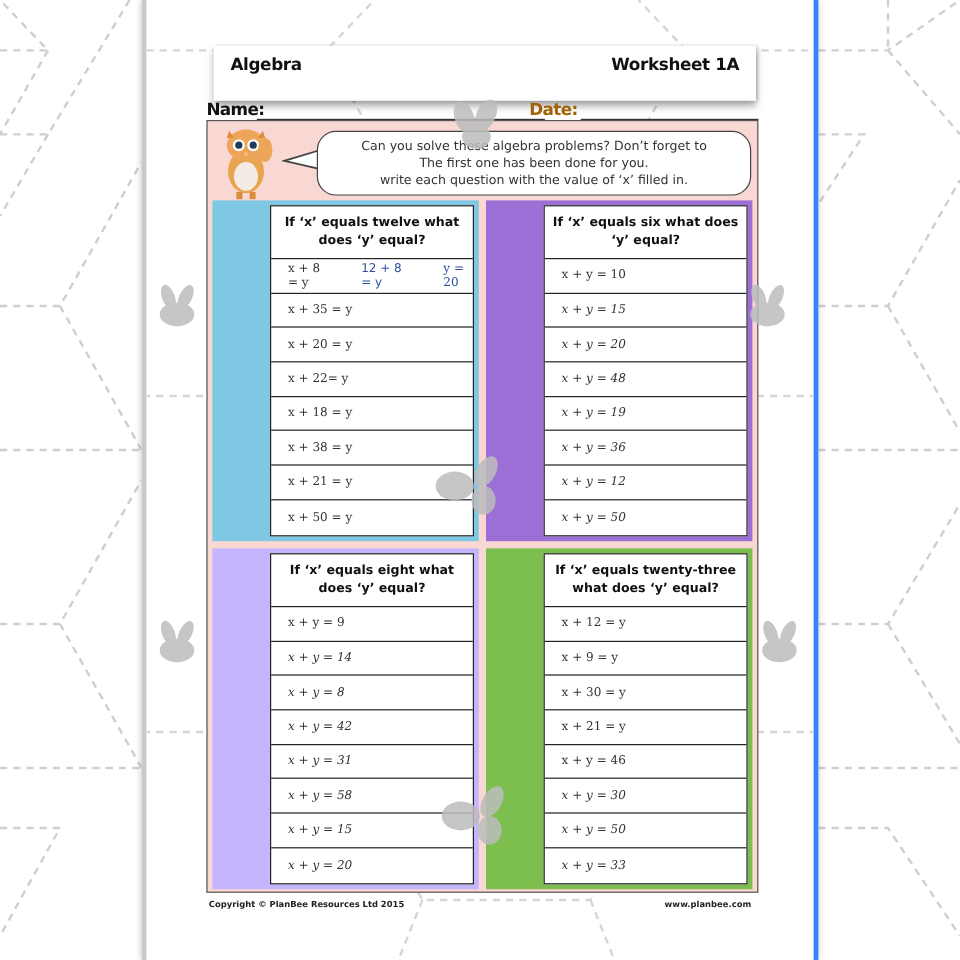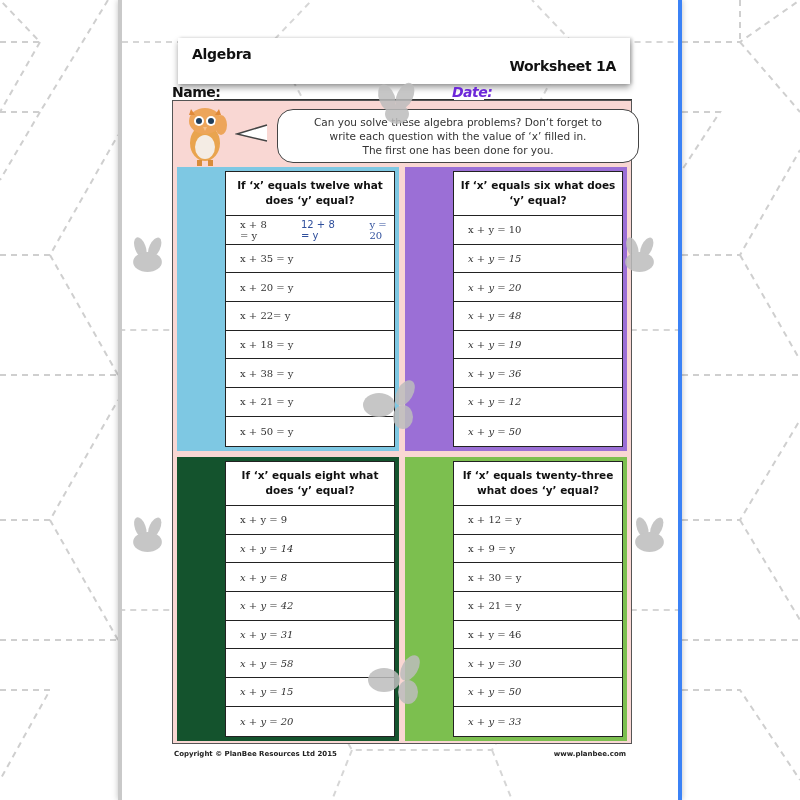--- a/index.html
+++ b/index.html
@@ -17,33 +17,33 @@
     box-sizing:border-box;
     box-shadow: 0 0 6px rgba(0,0,0,0.25);
   }
   .page-svg { position:absolute; left:0; top:0; width:556px; height:800px; pointer-events:none; }
   .header-box {
     position:absolute; left:56px; top:38px; width:452px; height:46px;
     background:#fff;
     box-shadow: 0 4px 6px rgba(0,0,0,0.35), 2px 0 3px rgba(0,0,0,0.2);
   }
   .header-left { position:absolute; left:14px; top:8px; font-family:"DejaVu Sans", sans-serif; font-weight:bold; font-size:14px; color:#111; letter-spacing:-0.3px; }
-  .header-right { position:absolute; right:14px; top:20px; font-family:"DejaVu Sans", sans-serif; font-weight:bold; font-size:14px; color:#111; letter-spacing:-0.3px; }
+  .header-right { position:absolute; right:14px; top:8px; font-family:"DejaVu Sans", sans-serif; font-weight:bold; font-size:14px; color:#111; letter-spacing:-0.3px; }
   .name-row { position:absolute; left:50px; top:84px; width:460px; height:18px; }
   .name-label { position:absolute; left:0; top:0; font-weight:bold; font-size:14px; color:#111; letter-spacing:-0.5px;}
   .name-line { position:absolute; left:42px; top:15px; width:240px; border-bottom:1px solid #333; }
-  .date-label { position:absolute; left:280px; top:0; font-weight:bold; font-size:14px; color:#6d28d9; letter-spacing:-0.5px;font-style:italic;}
+  .date-label { position:absolute; left:269px; top:0; font-weight:bold; font-size:14px; color:#a16207; letter-spacing:-0.5px;}
   .date-line { position:absolute; left:312px; top:15px; width:148px; border-bottom:1px solid #333; }
   .pink-panel {
     position:absolute; left:50px; top:100px; width:460px; height:644px;
     background:#f9d7d3; border:1px solid #555; box-sizing:border-box;
   }
   .owl { position:absolute; left:8px; top:2px; width:50px; height:64px; }
   .bubble {
-    position:absolute; left:104px; top:8px; width:362px; height:54px;
+    position:absolute; left:91px; top:8px; width:362px; height:54px;
     background:#fff; border:1.5px solid #444; border-radius:16px; box-sizing:border-box;
     text-align:center; font-size:10.5px; line-height:14px; color:#333; padding-top:5px;
   }
   .bubble-tail { position:absolute; left:62px; top:20px; width:34px; height:24px; }
   .bubble p { margin:0; }
   .box {
     position:absolute; width:222px; background:#fff; box-sizing:border-box;
   }
   .box .inner { position:absolute; left:4px; top:4px; right:4px; bottom:4px; border:1.5px solid #222; background:#fff; box-sizing:border-box;margin-left:44px;}
   .box-title { height:44px; box-sizing:border-box; text-align:center; font-weight:bold; font-size:10.5px; line-height:15px; padding:6px 6px 0 6px; color:#111; border-bottom:1.5px solid #222;}
@@ -129,22 +129,22 @@
       <path d="M10 6 L14 12 L8 12 Z" fill="#e08a3a"></path>
       <path d="M38 6 L34 12 L40 12 Z" fill="#e08a3a"></path>
       <rect x="16" y="57" width="5" height="6" fill="#d98c3a"></rect>
       <rect x="27" y="57" width="5" height="6" fill="#d98c3a"></rect>
     </svg>
     <svg class="bubble-tail" viewBox="0 0 34 24">
       <path d="M32 4 L2 13 L32 20" fill="#fff" stroke="#444" stroke-width="1.5"></path>
     </svg>
     <div class="bubble">
       <p>Can you solve these algebra problems? Don’t forget to</p>
+      <p>The first one has been done for you.</p>
       <p>write each question with the value of ‘x’ filled in.</p>
-      <p>The first one has been done for you.</p>
     </div>
 
     <div class="box" style="left:4px; top:66px; height:284px; background:#7ec8e3;">
       <div class="inner">
         <div class="box-title">If ‘x’ equals twelve what does ‘y’ equal?</div>
         <div class="row">
           <span>x + 8 = y</span>
           <span class="ans">12 + 8 = y</span>
           <span class="ans2">y = 20</span>
         </div>
@@ -195,21 +195,21 @@
           </div>
         <div class="row i">
             <span>x + y = 12</span>
           </div>
         <div class="row i">
             <span>x + y = 50</span>
           </div>
       </div>
     </div>
 
-    <div class="box" style="left:4px; top:356px; height:284px; background:#14532d;">
+    <div class="box" style="left:4px; top:356px; height:284px; background:#c4b5fd;">
       <div class="inner">
         <div class="box-title">If ‘x’ equals eight what does ‘y’ equal?</div>
         <div class="row">
             <span>x + y = 9</span>
           </div>
         <div class="row i">
             <span>x + y = 14</span>
           </div>
         <div class="row i">
             <span>x + y = 8</span>

